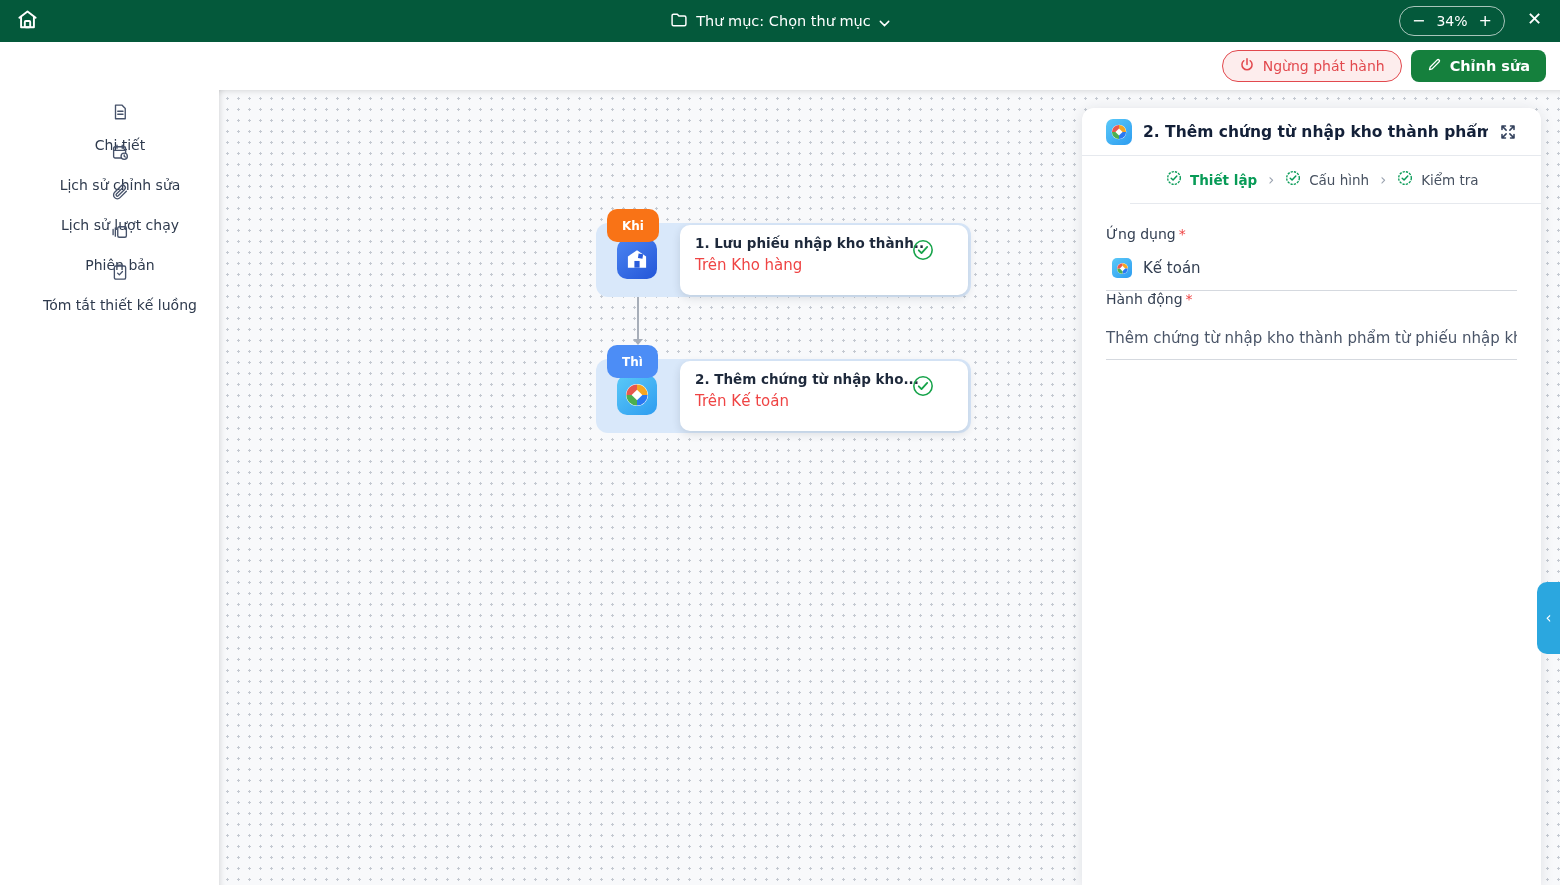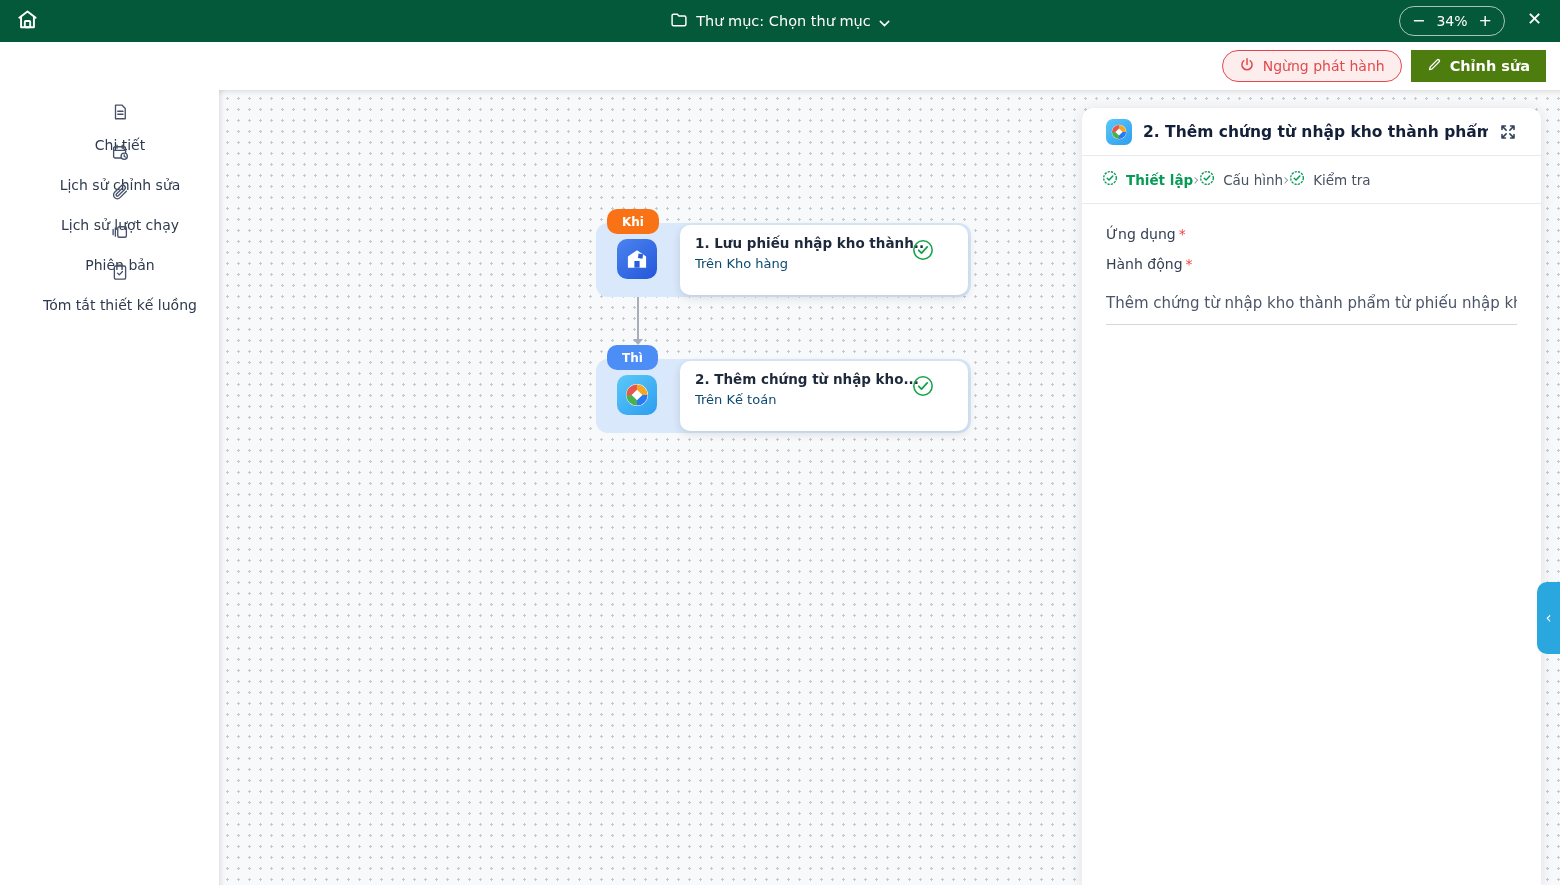--- a/index.html
+++ b/index.html
@@ -14,53 +14,53 @@
   .chev { display:inline-block; margin-top:2px; }
   .zoom-ctrl { position:absolute; right:55px; top:6px; height:30px; width:106px; border:1px solid rgba(255,255,255,.65); border-radius:15px; display:flex; align-items:center; justify-content:space-between; padding:0 12px; font-size:14px; z-index:31; }
   .zoom-btn { cursor:pointer; font-size:16px; line-height:1; user-select:none; }
   .close-btn { position:absolute; right:18px; top:8px; font-size:18px; font-weight:bold; cursor:pointer; z-index:31; }
 
   
   .toolbar { position:absolute; left:0; top:42px; width:1560px; height:48px; background:#fff; z-index:20; }
   .toolbar-actions { position:absolute; right:14px; top:8px; display:flex; gap:9px;text-align:center; }
   .btn { height:32px; display:flex; align-items:center; gap:8px; font-size:14px; cursor:pointer; white-space:nowrap; }
   .btn-stop { padding:0 16px; border:1.5px solid #E2494E; border-radius:16px; background:#FDEDED; color:#E2494E; }
-  .btn-edit { padding:0 16px; border:none; border-radius:0; background:#4d7c0f; color:#fff; font-weight:bold; font-size:14.5px; }
+  .btn-edit { padding:0 16px; border:none; border-radius:8px; background:#15803d; color:#fff; font-weight:bold; font-size:14.5px; }
 
   
   .sidebar { position:absolute; left:0; top:90px; width:219px; height:795px; background:#fff; z-index:10; padding-top:13px; }
   .side-item { height:40px; display:flex; align-items:center; gap:13px; padding-left:21px; font-size:14px; color:#2E3A4D; cursor:pointer;flex-direction:column; }
   .side-item svg { flex:0 0 auto; }
   .side-bottom-card { position:absolute; left:14px; top:873px; width:191px; height:40px; background:#E4F6EC; border-radius:14px; display:flex; justify-content:center; }
   .side-bottom-glyph { width:18px; height:8px; margin-top:6px; background:#0E9F6E; border-radius:3px 3px 0 0; border:1.5px solid #067A52; }
 
   
   .canvas { position:absolute; left:219px; top:90px; width:1341px; height:795px; background-color:#F8F9FB;
     background-image:radial-gradient(#C4C9D1 1px, transparent 1.2px); background-size:11px 11px; background-position:3px 3px;
     box-shadow:inset 7px 0 7px -7px rgba(0,0,0,.18), inset 0 7px 7px -7px rgba(0,0,0,.18); }
 
   .flow-node { position:absolute; width:375px; height:74px; background:#D9E8FA; border-radius:12px; }
-  .node-badge { position:absolute; left:11px; top:-14px; height:25px; padding:0 15px; border-radius:10px; color:#fff; font-size:12px; font-weight:bold; display:flex; align-items:center; z-index:2; }
+  .node-badge { position:absolute; left:11px; top:-14px; height:33px; padding:0 15px; border-radius:10px; color:#fff; font-size:12px; font-weight:bold; display:flex; align-items:center; z-index:2; }
   .badge-when { background:#F97316; }
   .badge-then { background:#4C8DF6; }
   .node-appicon { position:absolute; left:21px; top:16px; }
   .node-card { position:absolute; left:84px; top:2px; right:3px; bottom:2px; background:#fff; border-radius:10px; box-shadow:0 3px 8px rgba(30,41,59,.14); padding:10px 14px 0 15px; cursor:pointer; }
   .node-title { font-size:13.5px; font-weight:bold; color:#1E293B; white-space:nowrap; overflow:hidden; max-width:228px; }
-  .node-sub { font-size:13px; color:#0c4a6e; margin-top:5px; white-space:nowrap; overflow:hidden; max-width:228px; }
+  .node-sub { font-size:15px; color:#ef4444; margin-top:5px; white-space:nowrap; overflow:hidden; max-width:228px; }
   .node-check { position:absolute; right:34px; top:14px; }
 
   .connector { position:absolute; left:418px; top:207px; width:2px; height:44px; background:#A7AEB9; }
   .connector-arrow { position:absolute; left:414px; top:249px; width:0; height:0; border-left:5px solid transparent; border-right:5px solid transparent; border-top:6px solid #A7AEB9; }
 
   
   .panel { position:absolute; left:1082px; top:108px; width:459px; height:777px; background:#fff; border-radius:12px 12px 0 0; box-shadow:0 2px 14px rgba(30,41,59,.12); z-index:15; }
   .panel-header { height:48px; display:flex; align-items:center; padding:0 24px; gap:11px; border-bottom:1px solid #E6E9EE; }
   .panel-title { font-size:15.5px; font-weight:bold; color:#132038; white-space:nowrap; overflow:hidden; flex:1; }
   .expand-btn { cursor:pointer; display:flex; }
-  .stepper { height:48px; display:flex; align-items:center; padding:0 20px; gap:0; border-bottom:1px solid #E6E9EE; }
+  .stepper { height:48px; display:flex; align-items:center; padding:0 36px; gap:11px; border-bottom:1px solid #E6E9EE;margin-left:48px; }
   .step { display:flex; align-items:center; gap:8px; font-size:13.5px; color:#475160; cursor:pointer; }
   .step.active { color:#089B57; font-weight:bold; }
   .step-sep { color:#9AA2AF; font-size:15px; }
   .panel-body { padding:22px 24px 0 24px; }
   .field-label { font-size:14px; color:#333F52; margin-bottom:14px; }
   .star { color:#EF4444; margin-left:3px; }
   .field-value-row { display:flex; align-items:center; gap:11px; padding:2px 0 12px 6px; border-bottom:1px solid #D5D9DF; cursor:pointer; }
   .field-value { font-size:15px; color:#333F52; }
   .field-block { }
   .field-text { font-size:15px; color:#4A5568; padding:8px 0 12px 0; border-bottom:1px solid #D5D9DF; white-space:nowrap; overflow:hidden; cursor:pointer; }
@@ -294,20 +294,35 @@
             <path d="m7.8 12.3 2.8 2.8 5.6-6" stroke="#089B57" stroke-width="2.2" stroke-linecap="round" stroke-linejoin="round"></path>
           </svg>
       </span>
       <span>Kiểm tra</span>
     </div>
   </div>
 
   <div class="panel-body">
     <div class="field-block">
       <div class="field-label"><span>Ứng dụng</span><span class="star">*</span></div>
+      <div class="field-value-row">
+        <div class="appicon accounting sz20">
+          <svg width="15" height="15" viewBox="0 0 30 30">
+            <circle cx="15" cy="15" r="11" fill="#fff"></circle>
+            <g>
+              <path d="M15 15 L7.5 7.5 A10.6 10.6 0 0 1 22.5 7.5 Z" fill="#F5A623" transform="rotate(45 15 15)"></path>
+              <path d="M15 15 L7.5 7.5 A10.6 10.6 0 0 1 22.5 7.5 Z" fill="#2979F2" transform="rotate(135 15 15)"></path>
+              <path d="M15 15 L7.5 7.5 A10.6 10.6 0 0 1 22.5 7.5 Z" fill="#4CAF50" transform="rotate(225 15 15)"></path>
+              <path d="M15 15 L7.5 7.5 A10.6 10.6 0 0 1 22.5 7.5 Z" fill="#E8574F" transform="rotate(315 15 15)"></path>
+            </g>
+            <rect x="11.2" y="11.2" width="7.6" height="7.6" fill="#fff" transform="rotate(45 15 15)"></rect>
+          </svg>
+        </div>
+        <span class="field-value">Kế toán</span>
+      </div>
     </div>
 
     <div class="field-block">
       <div class="field-label"><span>Hành động</span><span class="star">*</span></div>
       <div class="field-text">Thêm chứng từ nhập kho thành phẩm từ phiếu nhập kh...</div>
     </div>
   </div>
 </div>
 
 <div class="edge-tab">

